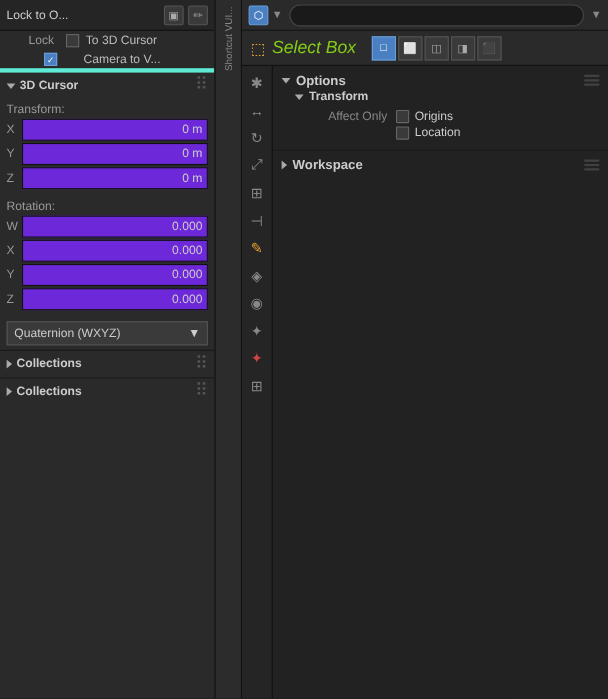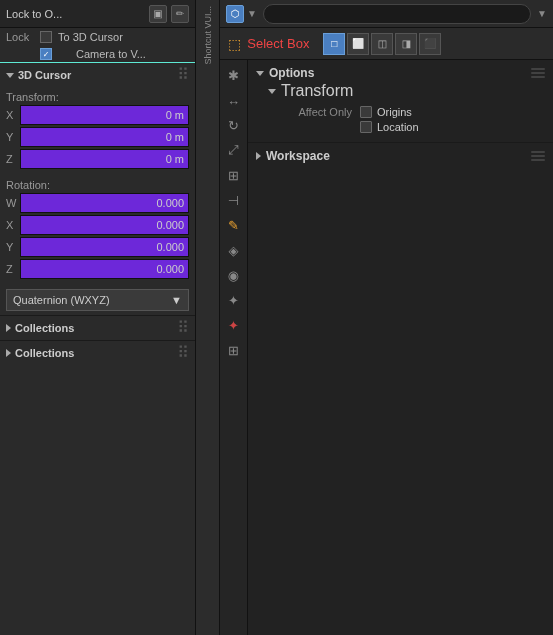--- a/index.html
+++ b/index.html
@@ -51,20 +51,21 @@
       display: flex;
       align-items: center;
       padding: 3px 6px;
       gap: 6px;
       font-size: 11px;
       color: #bbb;
     }
     .lock-row-label {
       color: #999;
       min-width: 28px;
+      margin-left: 20px;
     }
     .checkbox-row {
       display: flex;
       align-items: center;
       padding: 2px 6px 2px 40px;
       gap: 24px;
       font-size: 11px;
       color: #bbb;
     }
     .checkbox {
@@ -85,21 +86,21 @@
       content: '✓';
       color: white;
       font-size: 8px;
     }
 
     .section-header {
       display: flex;
       align-items: center;
       padding: 4px 6px;
       background: #2a2a2a;
-      border-top: 1px solid #5eead4;
+      border-top: 4px solid #5eead4;
       cursor: pointer;
       gap: 4px;
     }
     .section-header-text {
       font-size: 11px;
       color: #ccc;
       font-weight: bold;
     }
     .triangle {
       display: inline-block;
@@ -462,21 +463,21 @@
       <div style="display:flex;align-items:center;gap:3px;">
         <div class="icon-box" style="background:#4a7fc1;border-color:#6a9fd8;color:white;">⬡</div>
         <span style="color:#888;font-size:10px;">▼</span>
       </div>
       <div style="flex:1;background:#1a1a1a;border:1px solid #444;border-radius:10px;height:20px;"></div>
       <span style="color:#888;font-size:10px;">▼</span>
     </div>
 
     <div class="select-tool-bar">
       <span class="select-cursor" style="color:#e8a030;font-size:14px;">⬚</span>
-      <span style="font-size:13px;color:#ef4444;">Select Box</span>
+      <span style="font-size:16px;color:#84cc16;font-style:italic;">Select Box</span>
 
       <div style="display:flex;gap:2px;margin-left:8px;">
         <div class="mode-btn" style="background:#4a7fc1;border-color:#6a9fd8;color:white;font-size:10px;">□</div>
         <div class="mode-btn">⬜</div>
         <div class="mode-btn">◫</div>
         <div class="mode-btn">◨</div>
         <div class="mode-btn">⬛</div>
       </div>
     </div>
 
@@ -505,21 +506,21 @@
             <span style="font-size:12px;color:#ccc;font-weight:bold;">Options</span>
             <div class="drag-handle">
               <span></span>
                 <span></span>
                 <span></span>
             </div>
           </div>
 
           <div class="transform-title-row">
             <span class="triangle triangle-down"></span>
-            <span style="font-size:16px;color:#ccc;">Transform</span>
+            <span style="font-size:11px;color:#ccc;font-weight:bold;">Transform</span>
           </div>
 
           <div class="affect-grid">
             <div class="affect-row">
               <span class="affect-key">Affect Only</span>
               <div class="affect-val">
                 <span class="chk"></span>
                 <span>Origins</span>
               </div>
             </div>

